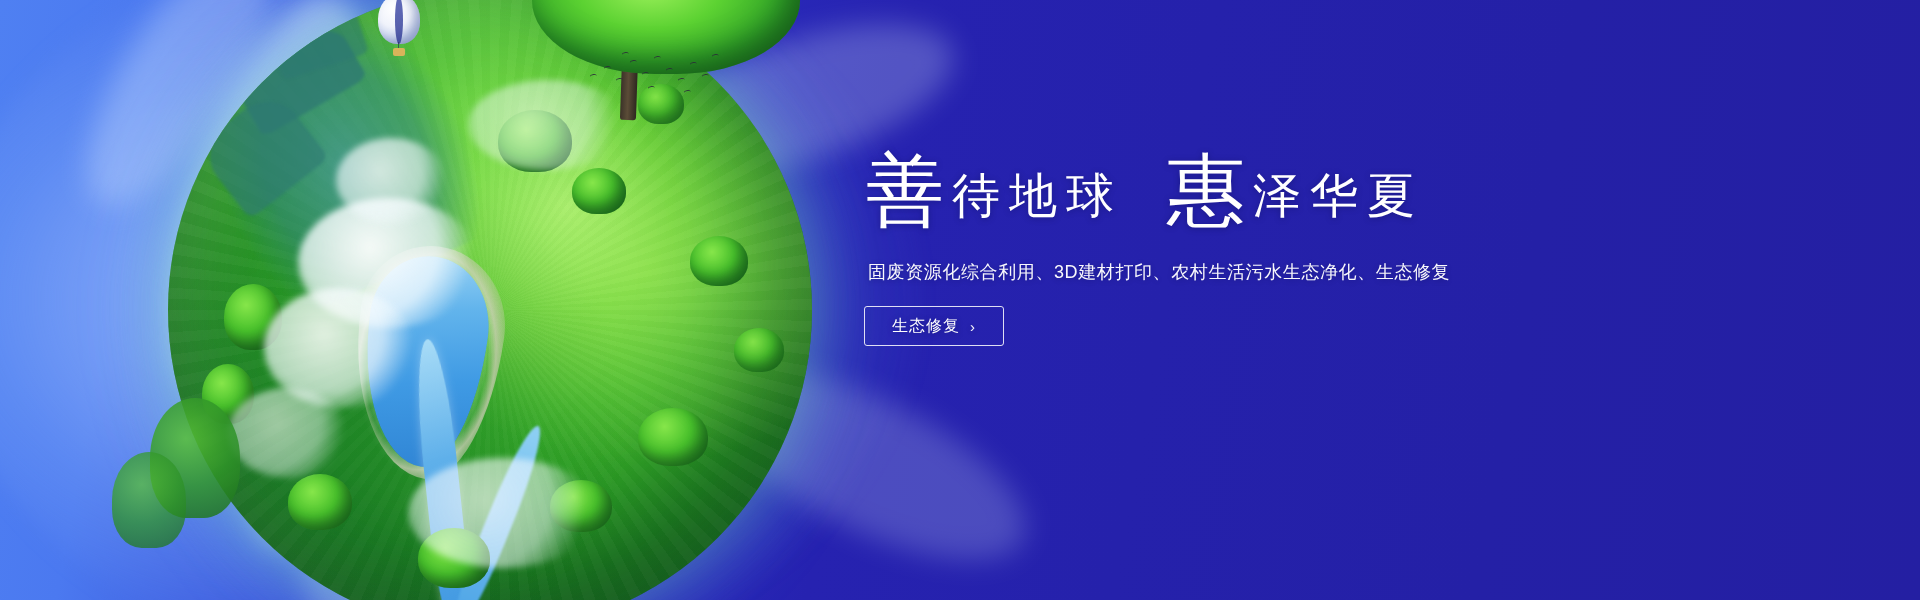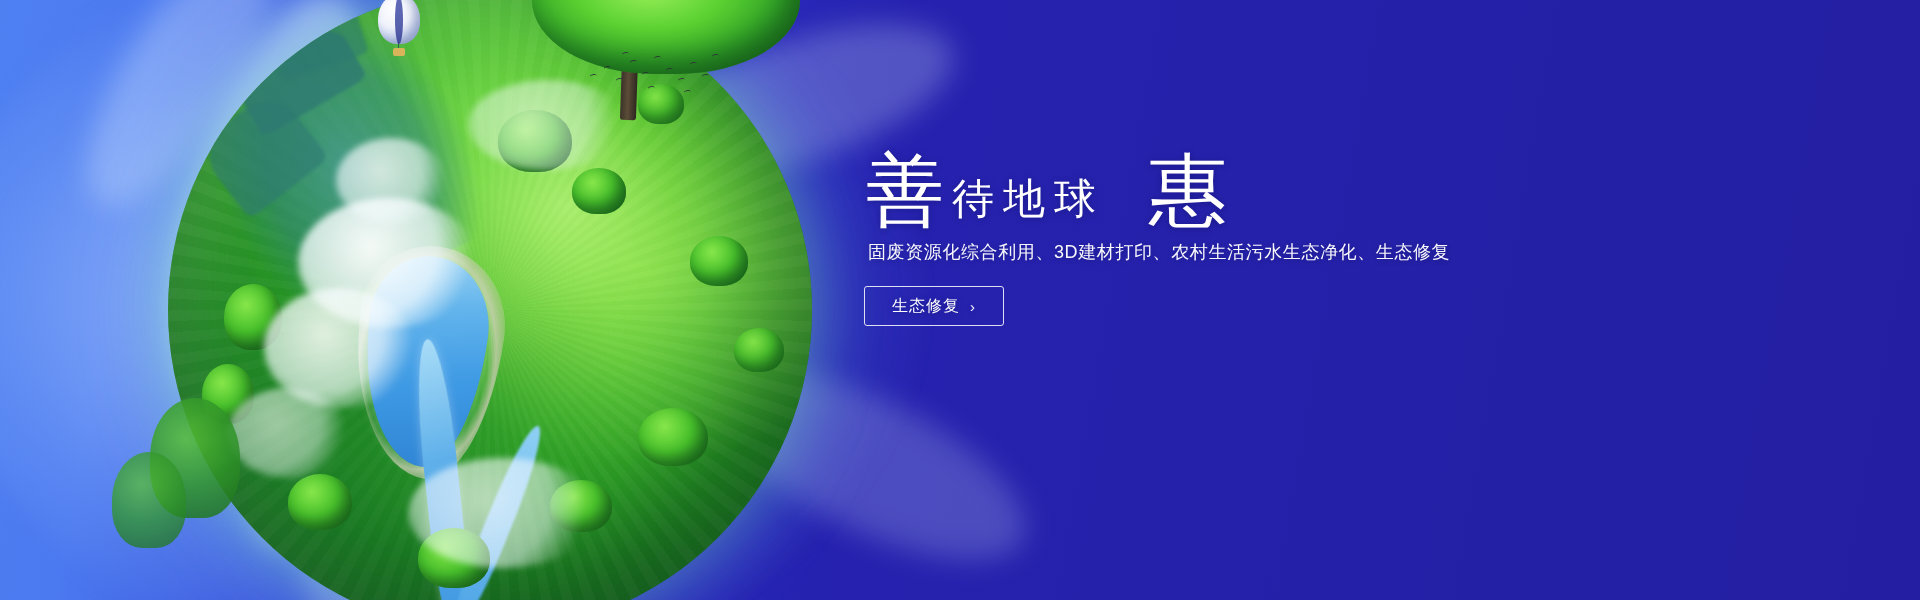--- a/index.html
+++ b/index.html
@@ -268,39 +268,39 @@
     font-family: "Liberation Serif", "DejaVu Serif", serif;
     font-size: 78px;
     line-height: 1;
     font-weight: 400;
     letter-spacing: 2px;
     position: relative;
     top: 6px;
   }
   .hl-small {
     font-family: "Liberation Serif", "DejaVu Serif", serif;
-    font-size: 42px;
+    font-size: 48px;
     line-height: 1;
     letter-spacing: 9px;
     position: relative;
     top: -4px;
     margin-left: 6px;
   }
   .hl-gap { width: 44px; }
 
   .subhead {
     margin-top: 18px;
     margin-left: 6px;
     font-size: 27px;
     letter-spacing: 7px;
     font-weight: 400;
     white-space: nowrap;
   }
   .desc {
-    margin-top: 16px;
+    margin-top: 36px;
     margin-left: 6px;
     font-size: 18px;
     letter-spacing: 0.6px;
     white-space: nowrap;
     opacity: .97;
   }
   .cta {
     margin-top: 22px;
     margin-left: 2px;
     display: inline-flex;
@@ -400,20 +400,21 @@
     <div class="bird" style="left:98px; top:42px;"></div>
   </div>
 
   <div class="copy">
 
     <div class="headline">
       <span class="hl-big">善</span>
       <span class="hl-small">待地球</span>
       <span class="hl-gap"></span>
       <span class="hl-big">惠</span>
+      <span class="hl-small">泽华夏</span>
     </div>
 
 
     <div class="desc">固废资源化综合利用、3D建材打印、农村生活污水生态净化、生态修复</div>
 
     <div class="cta">
       <span>生态修复</span>
       <span class="chev">›</span>
     </div>
 

